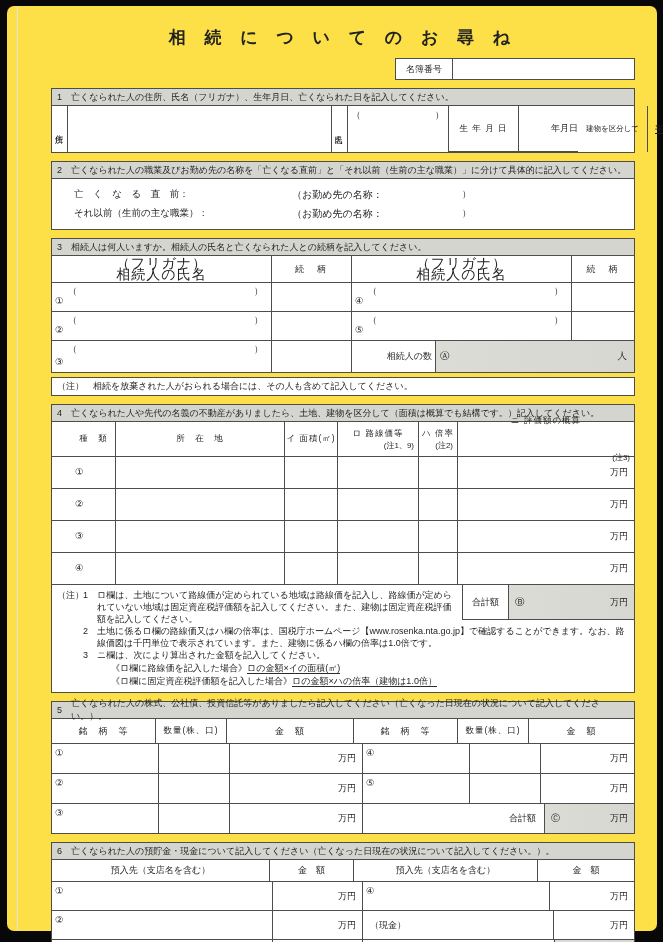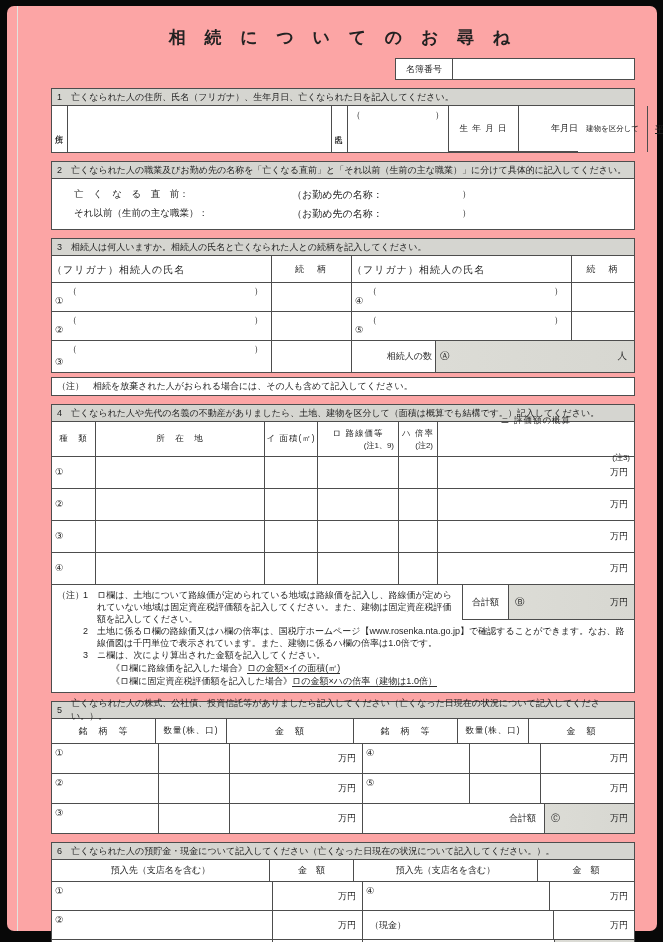--- a/index.html
+++ b/index.html
@@ -1,18 +1,18 @@
 <!DOCTYPE html>
 <html><head>
 <meta charset="utf-8">
 <style>
   html,body{margin:0;padding:0;width:663px;height:942px;background:#080808;overflow:hidden;
     font-family:"Liberation Sans","DejaVu Sans",sans-serif;color:#1e1e1e;}
   .frame{position:absolute;inset:0;background:#080808;}
-  .page{position:absolute;left:7px;top:6px;right:6px;bottom:11px;background:#fca5a5;border-radius:7px;}
+  .page{position:absolute;left:7px;top:6px;right:6px;bottom:11px;background:#fde047;border-radius:7px;}
   .page::before{content:"";position:absolute;left:10px;top:0;bottom:0;width:1px;background:#e2e2de;}
   .content{position:absolute;left:44px;top:0;width:584px;}
   .title{margin-top:20px;text-align:center;font-size:17px;font-weight:700;letter-spacing:7px;color:#222;}
   
   .meibo{margin-top:9px;margin-left:auto;width:238px;height:20px;display:flex;border:1px solid #4d4d4d;background:#fff;}
   .meibo-label{width:56px;border-right:1px solid #4d4d4d;display:flex;align-items:center;justify-content:center;font-size:9px;}
   .meibo-value{flex:1;}
   
   .section{margin-top:8px;}
   .sec-bar{display:flex;align-items:center;gap:9px;border:1px solid #4d4d4d;background:#d5d5d0;
@@ -41,37 +41,37 @@
   .s2-row{height:19px;display:flex;align-items:center;font-size:9.5px;}
   .s2-label{width:218px;}
   .s2-emp{width:170px;font-size:10px;}
   .s2-close{font-size:9px;}
   
   .s3{display:flex;}
   .s3-half{display:flex;flex-direction:column;}
   .s3-half.left{width:300px;border-right:1px solid #4d4d4d;}
   .s3-half.right{width:283px;}
   .s3-hrow{height:26px;display:flex;border-bottom:1px solid #4d4d4d;}
-  .s3-name-h{flex:1;border-right:1px solid #4d4d4d;display:flex;align-items:center;justify-content:flex-start;font-size:10px;line-height:11px;letter-spacing:1px;}
+  .s3-name-h{flex:1;border-right:1px solid #4d4d4d;display:flex;flex-direction:column;align-items:center;justify-content:center;font-size:14px;line-height:11px;letter-spacing:1px;}
   .s3-rel-h{display:flex;align-items:center;justify-content:center;font-size:9px;letter-spacing:2px;}
   .s3-half.left .s3-rel-h,.s3-half.left .s3-rel{width:79px;}
   .s3-half.right .s3-rel-h,.s3-half.right .s3-rel{width:62px;}
   .s3-row{height:28px;display:flex;border-bottom:1px solid #4d4d4d;}
   .s3-row.lastrow{height:31px;border-bottom:0;}
   .s3-name{flex:1;border-right:1px solid #4d4d4d;position:relative;font-size:9px;}
   .s3-name .po{position:absolute;left:16px;top:2px;}
   .s3-name .pc{position:absolute;right:8px;top:2px;}
   .s3-name .cnum{position:absolute;left:3px;bottom:5px;}
   .s3-trow{height:31px;display:flex;}
   .s3-count-label{width:80px;display:flex;align-items:center;justify-content:flex-end;font-size:9px;padding-right:3px;}
   .s3-count-cell{flex:1;display:flex;align-items:center;justify-content:space-between;padding:0 7px 0 4px;font-size:9.5px;border-left:1px solid #4d4d4d;}
   .s3-note{margin-top:4px;border:1px solid #4d4d4d;background:#fff;height:17px;display:flex;align-items:center;padding-left:5px;font-size:9px;}
   
   .s4-hrow{display:flex;height:34px;border-bottom:1px solid #4d4d4d;}
-  .s4-c1{width:43px;} .s4-c2{width:168px;} .s4-c3{width:52px;} .s4-c4{width:80px;} .s4-c5{width:38px;} .s4-c6{flex:1;gap:25px;}
+  .s4-c1{width:43px;margin-left:20px;} .s4-c2{width:168px;} .s4-c3{width:52px;} .s4-c4{width:80px;} .s4-c5{width:38px;} .s4-c6{flex:1;gap:25px;}
   .s4-h{display:flex;flex-direction:column;justify-content:center;align-items:center;font-size:8.5px;letter-spacing:1px;}
   .s4-h .h-note{font-size:8px;letter-spacing:0;align-self:flex-end;padding-right:4px;}
   .s4-hrow>div{border-right:1px solid #4d4d4d;}
   .s4-hrow>div:last-child{border-right:0;}
   .s4-row{display:flex;height:31px;border-bottom:1px solid #4d4d4d;}
   .s4-row>div{border-right:1px solid #4d4d4d;}
   .s4-row>div:last-child{border-right:0;}
   .s4-row .cnum{padding:9px 0 0 3px;display:block;}
   .s4-amt{display:flex;align-items:center;justify-content:flex-end;padding-right:6px;}
   .s4-notes{position:relative;padding:4px 5px 5px 5px;font-size:9px;line-height:12px;}

